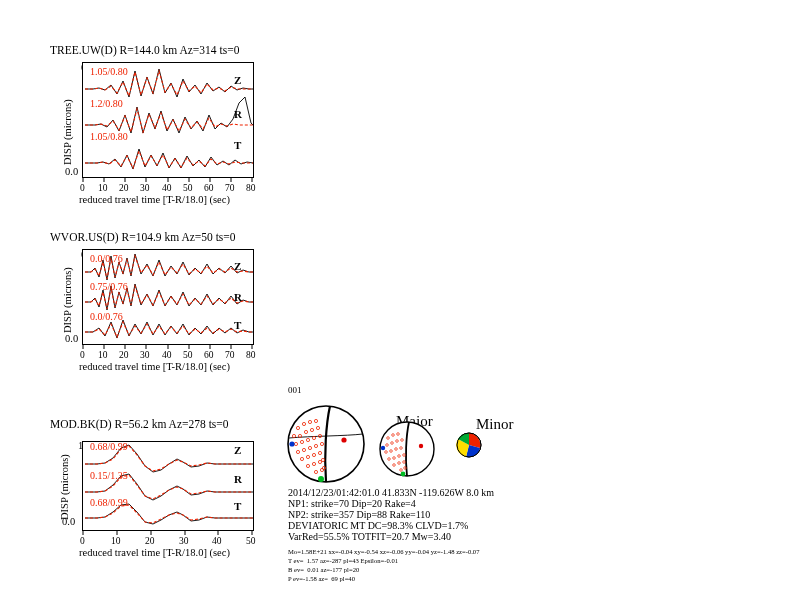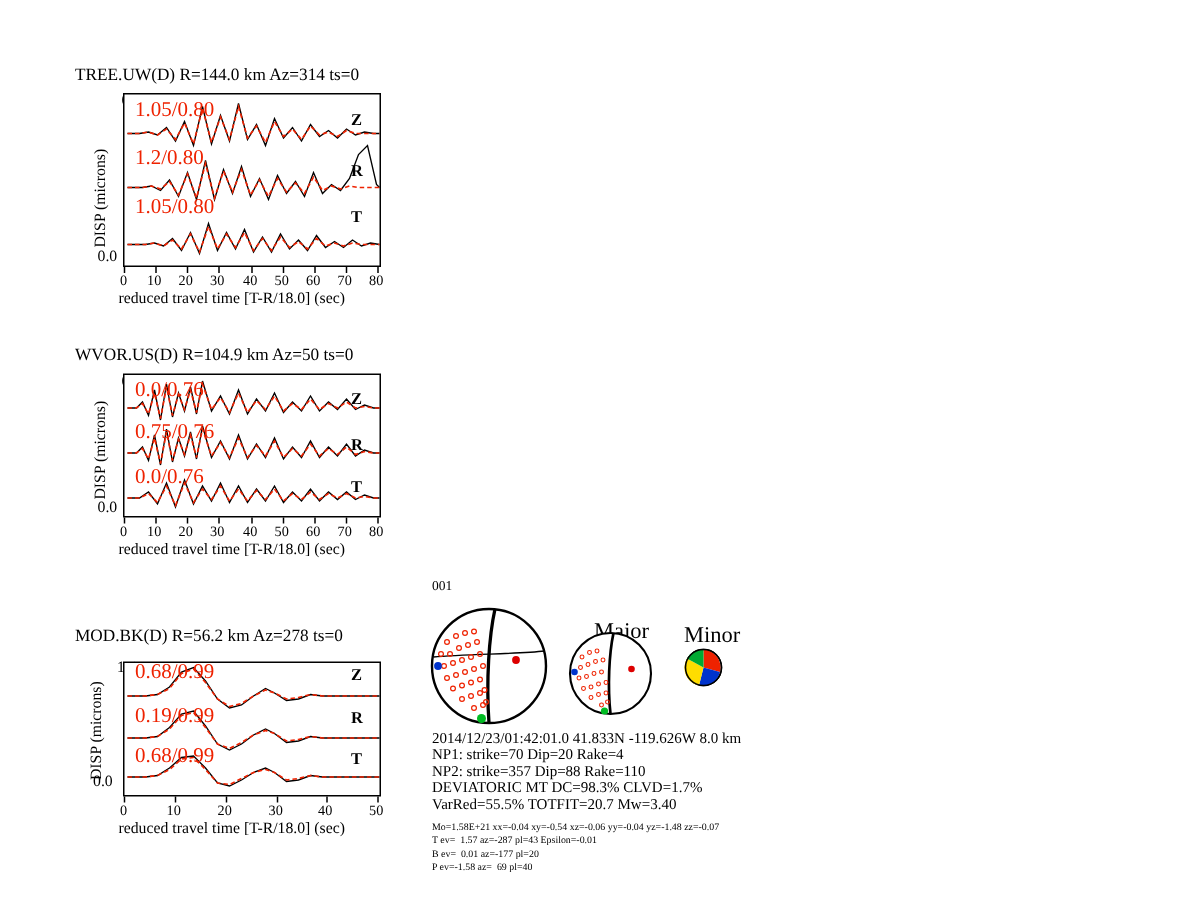--- a/index.html
+++ b/index.html
@@ -7,21 +7,21 @@
        font-family:"Liberation Serif", serif; color:#000;}
   .panel{position:absolute;}
   .station-title{position:absolute;font-size:11.5px;white-space:nowrap;}
   .axis-box{position:absolute;border:1px solid #000;box-sizing:border-box;background:#fff;}
   .ylab{position:absolute;font-size:10.5px;transform:rotate(-90deg);transform-origin:left top;white-space:nowrap;}
   .ytop{position:absolute;font-size:10.5px;white-space:nowrap;margin-left:16px;}
   .ybot{position:absolute;font-size:10.5px;white-space:nowrap;}
   .xlab{position:absolute;font-size:10.5px;white-space:nowrap;}
   .tick{position:absolute;font-size:9.5px;white-space:nowrap;}
   .compname{position:absolute;font-size:11px;font-weight:bold;}
-  .redlab{position:absolute;font-size:14px;color:#ee2200;white-space:nowrap;}
+  .redlab{position:absolute;font-size:10px;color:#ee2200;white-space:nowrap;}
   svg{display:block;overflow:visible;}
   .ticks-wrap{position:absolute;}
   .beach-label{position:absolute;font-size:15px;white-space:nowrap;}
   .meta{position:absolute;font-size:10px;line-height:11.5px;white-space:pre;}
   .meta-small{position:absolute;font-size:6.6px;line-height:8.4px;white-space:pre;}
   .idlabel{position:absolute;font-size:9px;}
 </style>
 </head>
 <body>
 
@@ -150,21 +150,21 @@
 
       <path d="M2,50 L14,50 L22,49 L30,43 L38,34 L46,32 L54,42 L62,54 L70,58 L78,54 L86,48 L94,44 L100,47 L108,53 L116,52 L124,49 L132,50 L140,50 L150,50 L160,50 L170,50" fill="none" stroke="#000" stroke-width="0.9"></path>
       <path d="M2,50 L14,50 L22,49 L30,44 L38,35 L46,33 L54,43 L62,54 L70,57 L78,53 L86,48 L94,45 L100,47 L108,52 L116,51 L124,49 L132,50 L140,50 L150,50 L160,50 L170,50" fill="none" stroke="#ee2200" stroke-width="1.1" stroke-dasharray="3,2"></path>
 
       <path d="M2,76 L14,76 L22,75 L30,70 L38,63 L46,62 L54,70 L62,80 L70,82 L78,78 L86,73 L94,70 L100,73 L108,79 L116,78 L124,75 L132,76 L140,76 L150,76 L160,76 L170,76" fill="none" stroke="#000" stroke-width="0.9"></path>
       <path d="M2,76 L14,76 L22,75 L30,71 L38,64 L46,63 L54,71 L62,80 L70,81 L78,77 L86,73 L94,71 L100,73 L108,78 L116,77 L124,75 L132,76 L140,76 L150,76 L160,76 L170,76" fill="none" stroke="#ee2200" stroke-width="1.1" stroke-dasharray="3,2"></path>
     </svg>
   </div>
 
   <div class="redlab" style="left:90px;top:441px;">0.68/0.99</div>
-  <div class="redlab" style="left:90px;top:470px;">0.19/0.99</div>
+  <div class="redlab" style="left:90px;top:470px;">0.15/1.35</div>
   <div class="redlab" style="left:90px;top:497px;">0.68/0.99</div>
 
   <div class="compname" style="left:234px;top:444px;">Z</div>
   <div class="compname" style="left:234px;top:473px;">R</div>
   <div class="compname" style="left:234px;top:500px;">T</div>
 
   <div class="ticks-wrap" style="left:82px;top:531px;width:172px;">
     <svg width="172" height="5">
       <line x1="1" y1="0" x2="1" y2="4" stroke="#000"></line>
         <line x1="35" y1="0" x2="35" y2="4" stroke="#000"></line>
@@ -180,21 +180,21 @@
   <div class="tick" style="left:179px;top:536px;">30</div>
   <div class="tick" style="left:212px;top:536px;">40</div>
   <div class="tick" style="left:246px;top:536px;">50</div>
 
   <div class="xlab" style="left:79px;top:547px;">reduced travel time [T-R/18.0] (sec)</div>
 </div>
 
 <div class="idlabel" style="left:288px;top:385px;">001</div>
 
 <div class="beach-label" style="left:396px;top:413px;">Major</div>
-<div class="beach-label" style="left:456px;top:416px;">Minor</div>
+<div class="beach-label" style="left:476px;top:416px;">Minor</div>
 
 <div class="panel" style="left:286px;top:404px;">
   <svg width="80" height="80" viewBox="0 0 80 80">
     <circle cx="40" cy="40" r="38" fill="#ffffff" stroke="#000" stroke-width="1.6"></circle>
     <path d="M44,2 C40,20 38,50 40,78" fill="none" stroke="#000" stroke-width="2.2"></path>
     <path d="M3,34 C25,32 60,32 77,30" fill="none" stroke="#000" stroke-width="0.9"></path>
     <g fill="none" stroke="#ee2200" stroke-width="0.8">
       <circle cx="12" cy="24" r="1.6"></circle>
         <circle cx="18" cy="20" r="1.6"></circle>
         <circle cx="24" cy="18" r="1.6"></circle>

